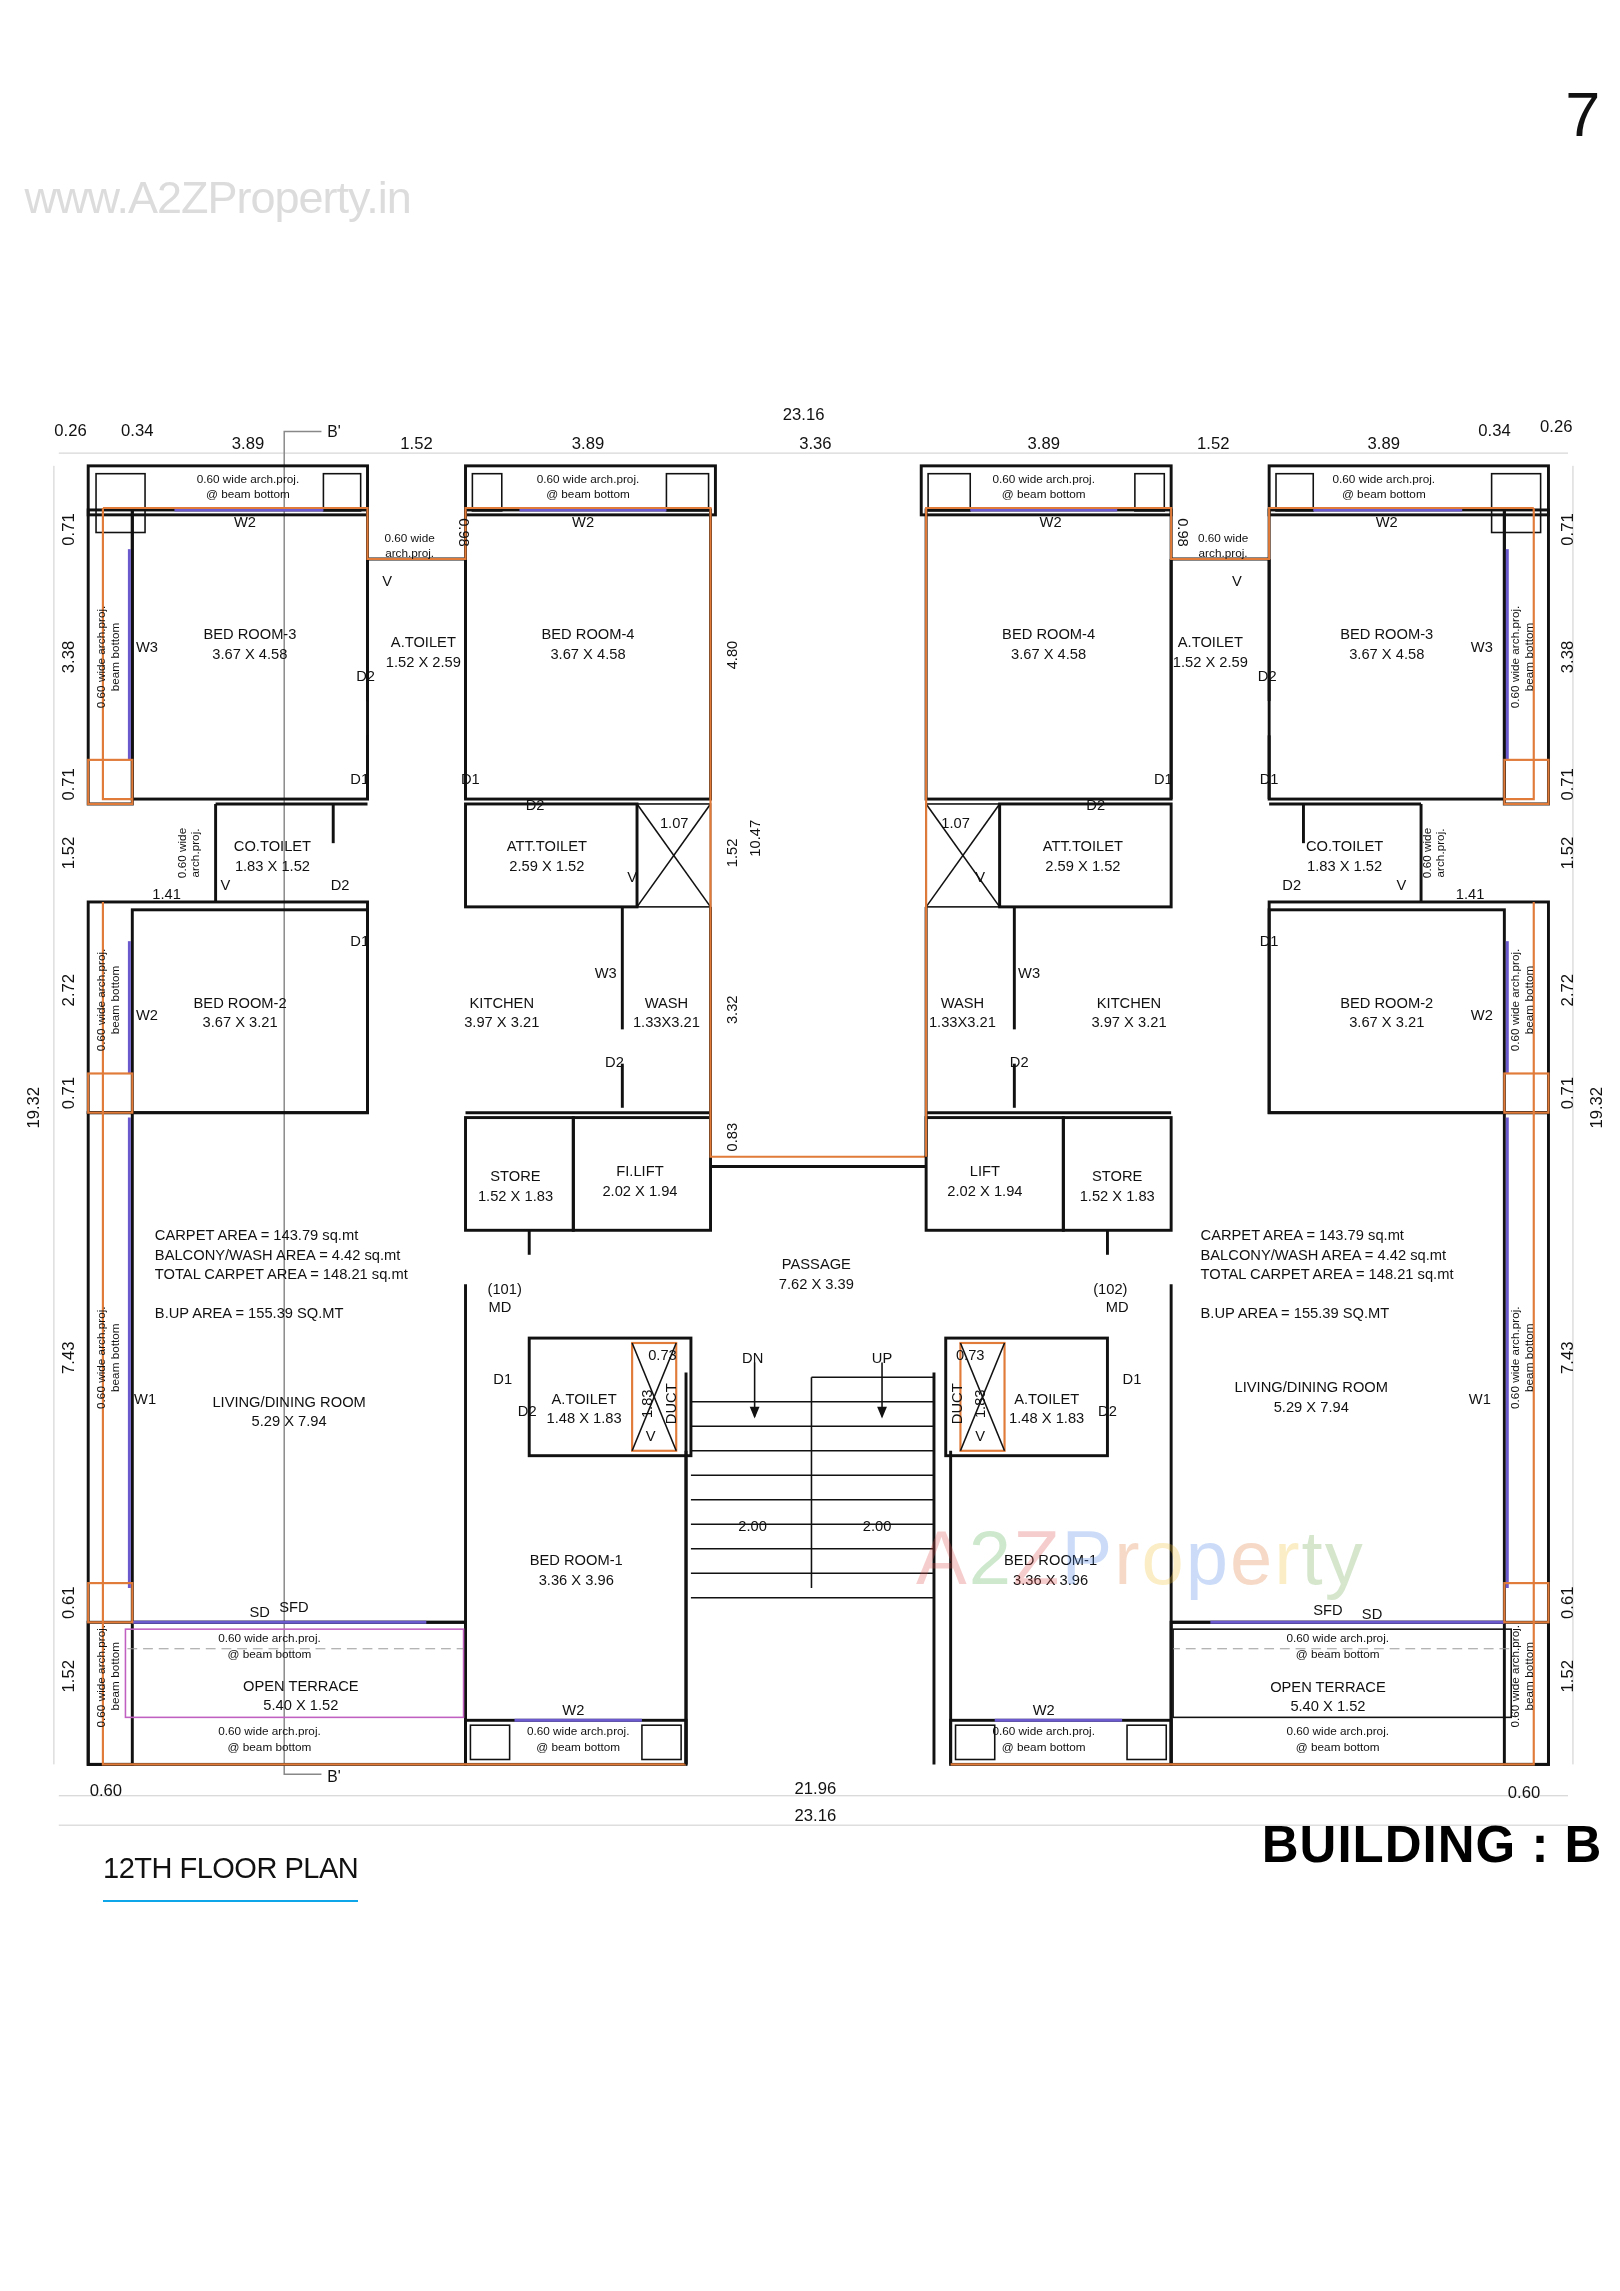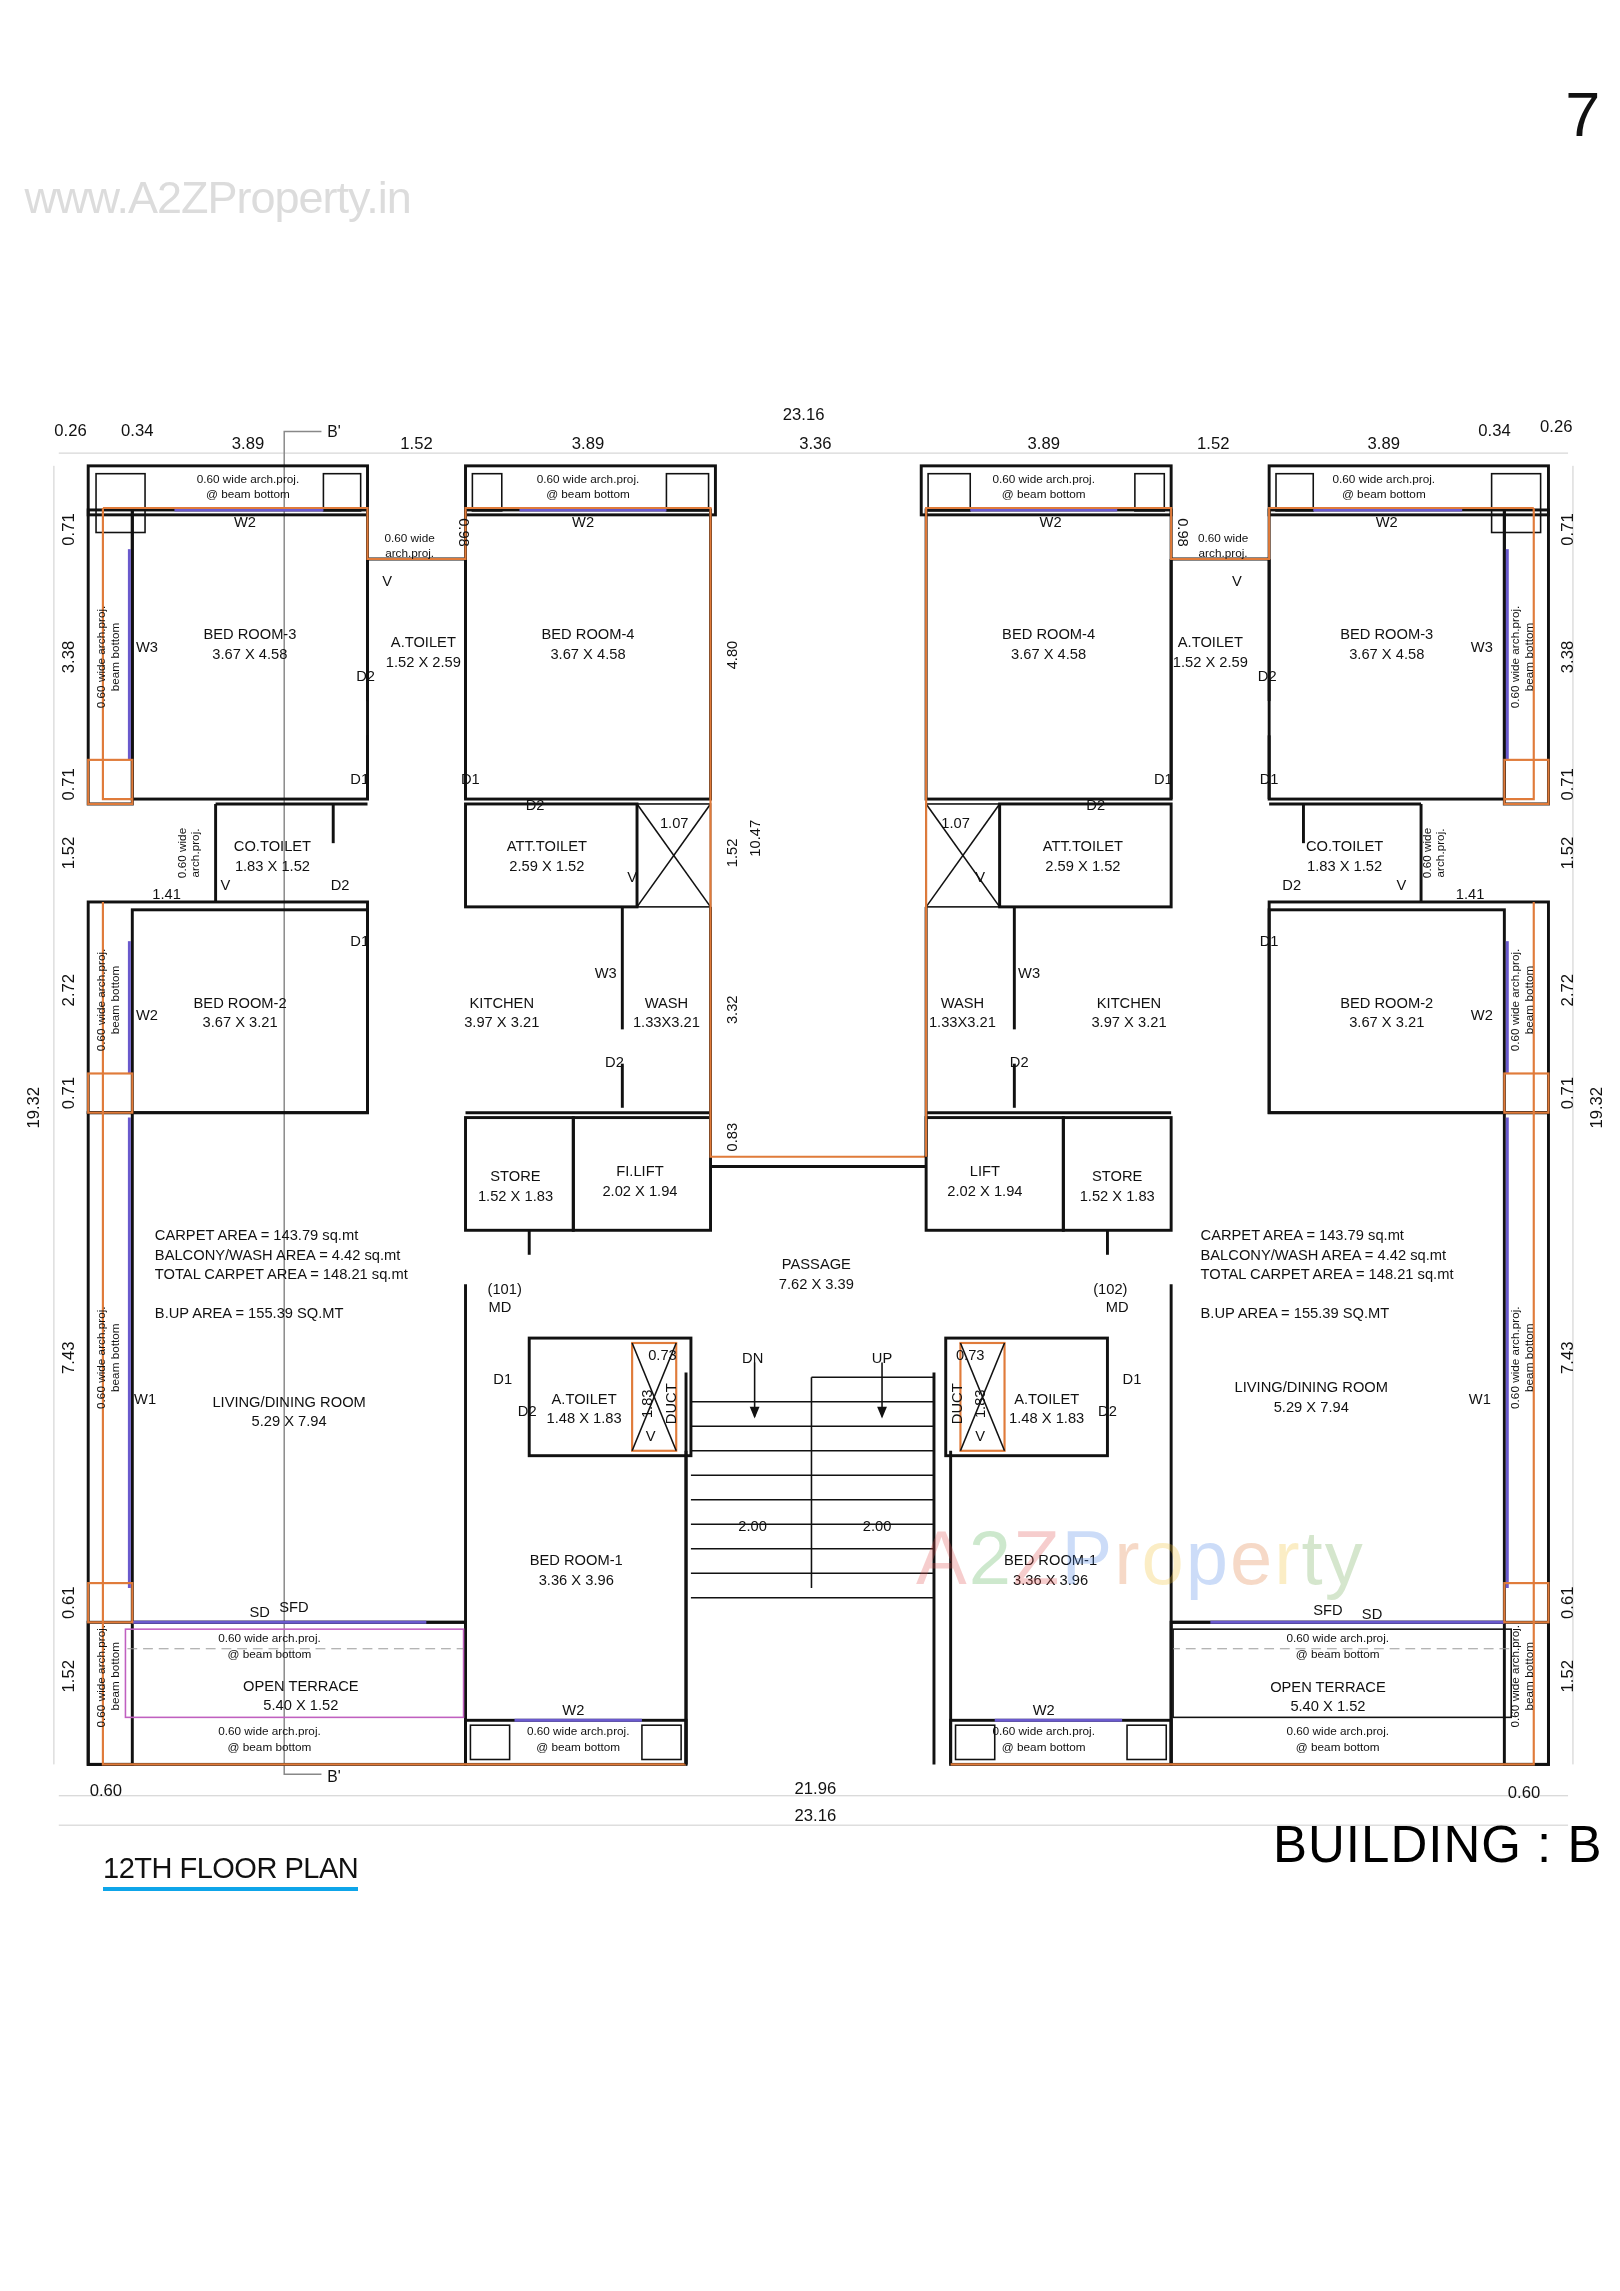--- a/index.html
+++ b/index.html
@@ -8,22 +8,22 @@
   .watermark-url { position: absolute; left: 24.5px; top: 172px; font-size: 45px; color: #dcdcdc; letter-spacing: -1px; }
   svg#plan { position: absolute; left: 0; top: 0; }
   .wall { fill: none; stroke: #111; stroke-width: 3; }
   .thin { fill: none; stroke: #111; stroke-width: 1.6; }
   .orange { fill: none; stroke: #e07b3a; stroke-width: 2.2; }
   .purple { fill: none; stroke: #6a5acd; stroke-width: 3; }
   .pink { fill: none; stroke: #c060c0; stroke-width: 1.6; }
   .dim { fill: none; stroke: #cccccc; stroke-width: 1; }
   .secline { fill: none; stroke: #888; stroke-width: 1.5; }
   .lbl { font-family: "Liberation Sans", sans-serif; fill: #111; }
-  .plan-title { position: absolute; left: 103px; top: 1852px; font-size: 29px; color: #111; border-bottom: 4px solid #0ea5e9; padding-bottom: 2px; letter-spacing: -0.5px; }
-  .building-label { position: absolute; right: 17.6px; top: 1815px; font-size: 51px; font-weight: normal; color: #000; letter-spacing: 1px; }
+  .plan-title { position: absolute; left: 103px; top: 1852px; font-size: 29px; color: #111; border-bottom: 2px solid #0ea5e9; padding-bottom: 15px; letter-spacing: -0.5px; }
+  .building-label { position: absolute; right: 17.6px; top: 1815px; font-size: 51px; font-weight: bold; color: #000; letter-spacing: 1px; }
   .wm-logo { position: absolute; left: 916px; top: 1514px; font-size: 76px; font-weight: normal; opacity: 0.28; letter-spacing: 2px; }
   .wm-logo span { display: inline-block; }
 </style>
 </head>
 <body>
 
 <div class="page-number">7</div>
 <div class="watermark-url">www.A2ZProperty.in</div>
 
 <svg id="plan" width="1620" height="2292" viewBox="0 0 1653 2338">

